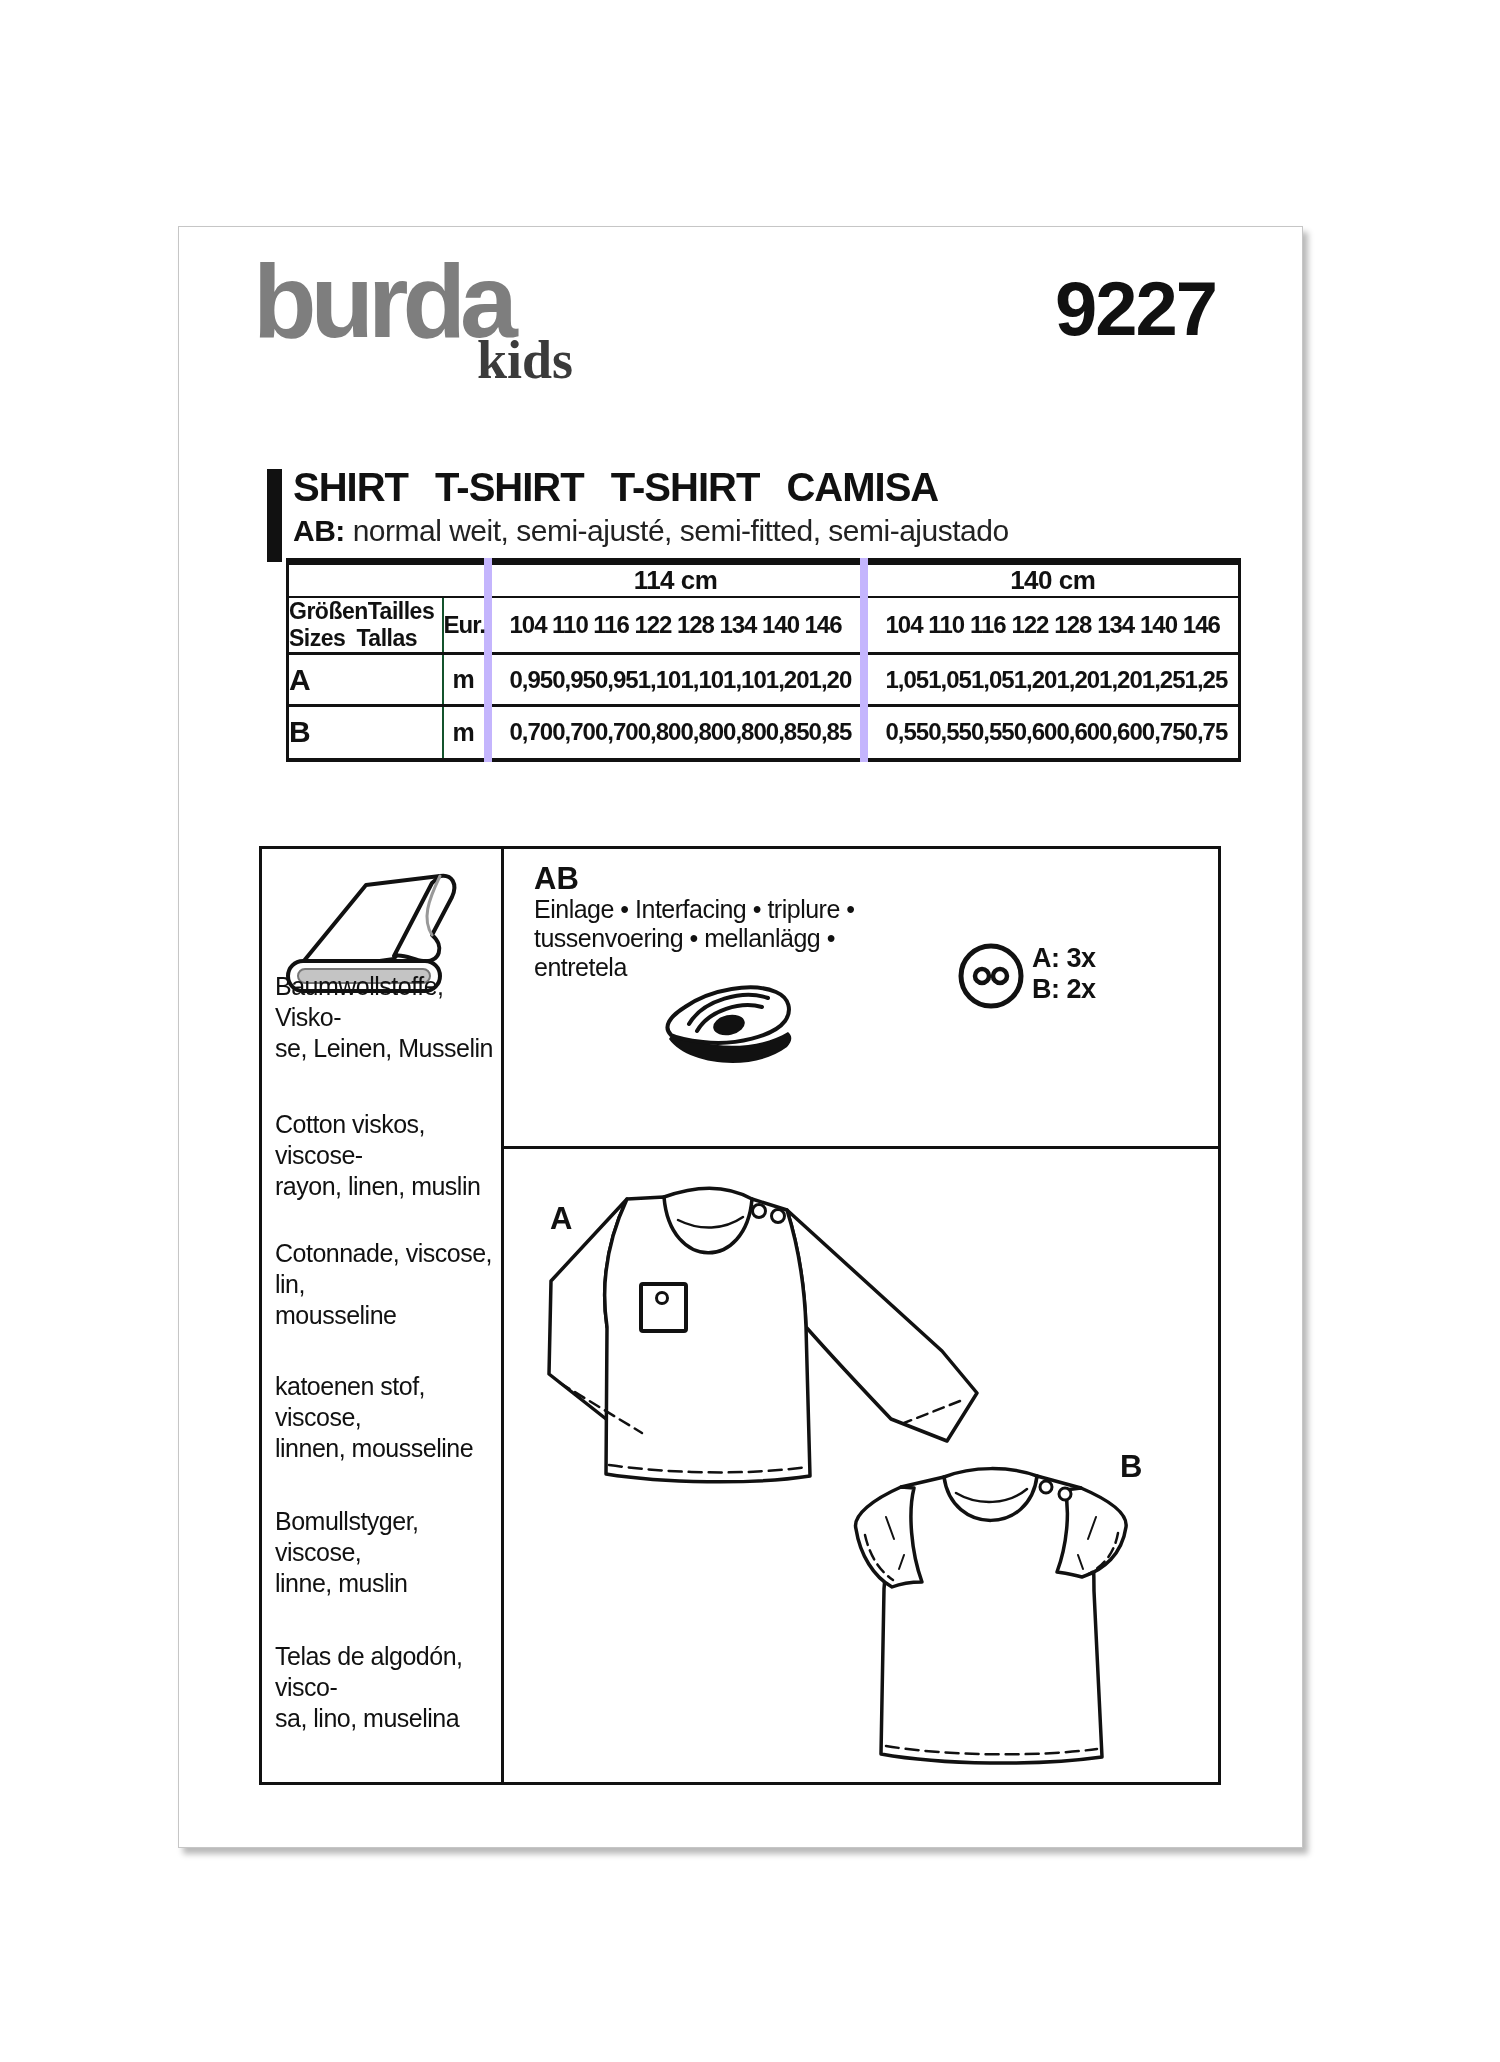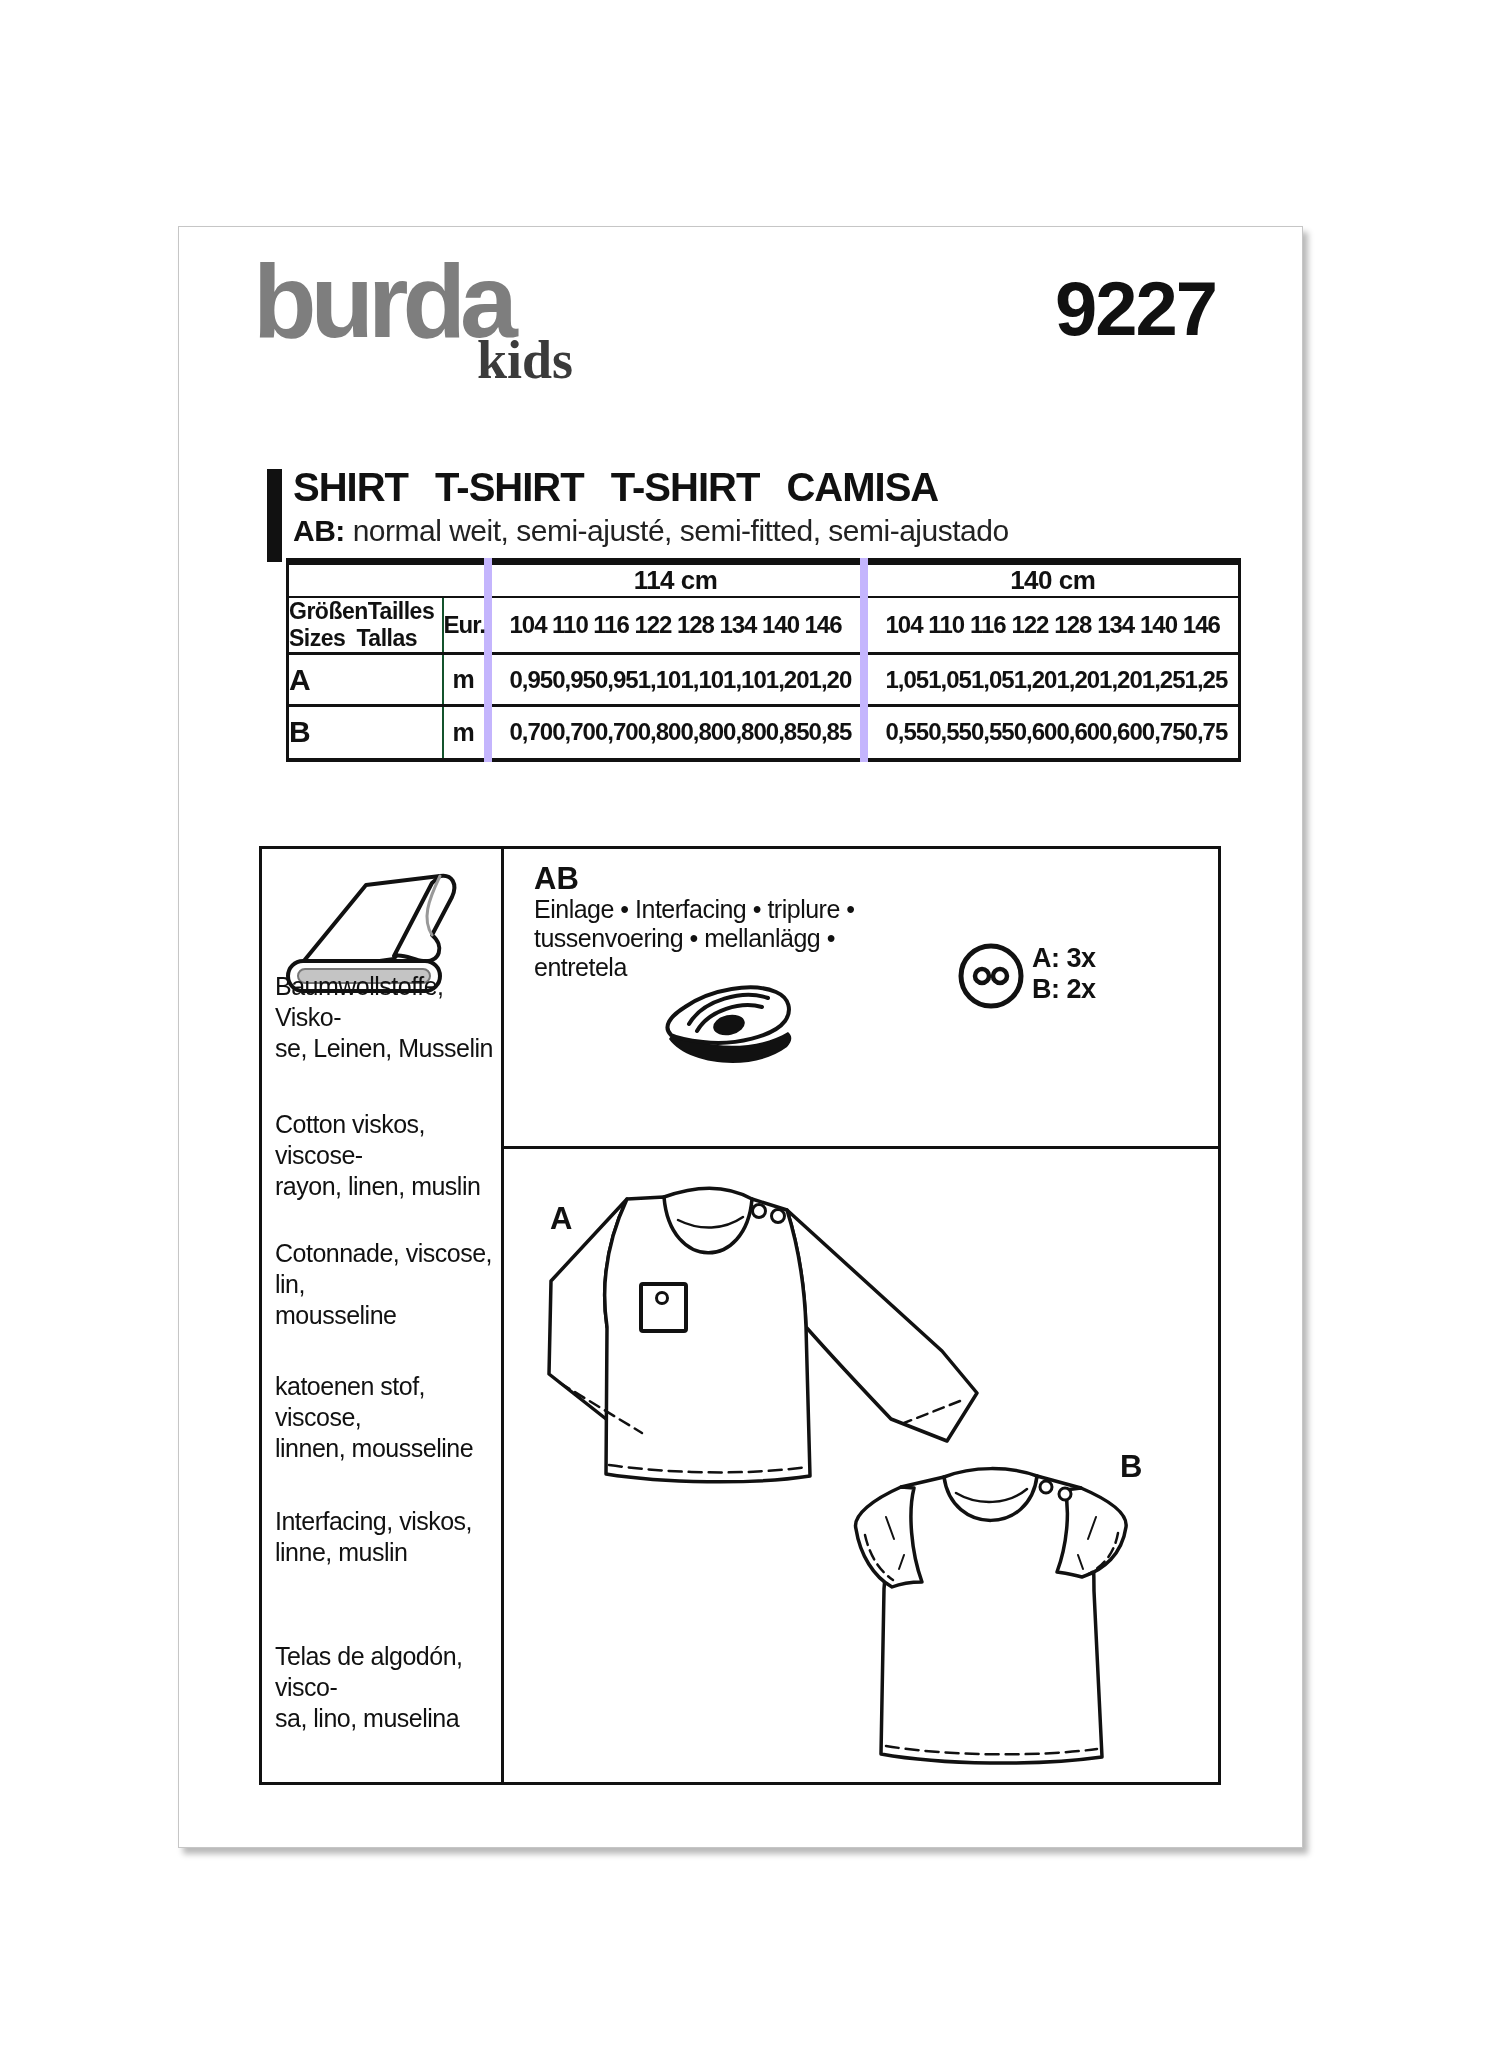--- a/index.html
+++ b/index.html
@@ -241,21 +241,21 @@
       </div>
       <div class="fabric-item" style="top:389px">
         <div>Cotonnade, viscose, lin,</div>
         <div>mousseline</div>
       </div>
       <div class="fabric-item" style="top:522px">
         <div>katoenen stof, viscose,</div>
         <div>linnen, mousseline</div>
       </div>
       <div class="fabric-item" style="top:657px">
-        <div>Interfacing, viskos,</div>
+        <div>Bomullstyger, viscose,</div>
         <div>linne, muslin</div>
       </div>
       <div class="fabric-item" style="top:792px">
         <div>Telas de algodón, visco-</div>
         <div>sa, lino, muselina</div>
       </div>
     </div>
 
     <div class="ab-heading" style="left:272px; top:12px;">AB</div>
     <div class="interfacing-text">

